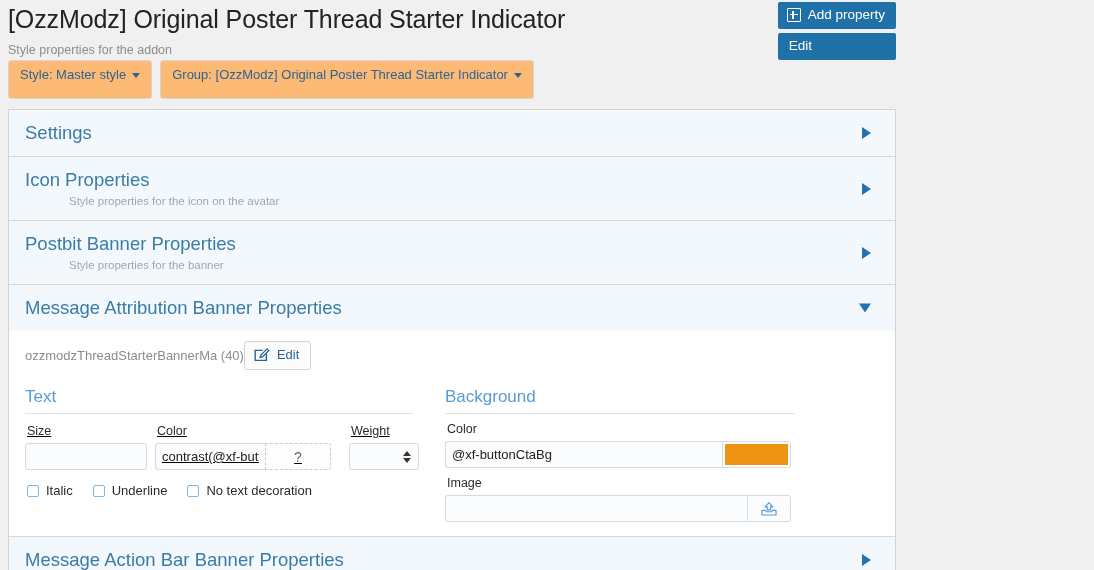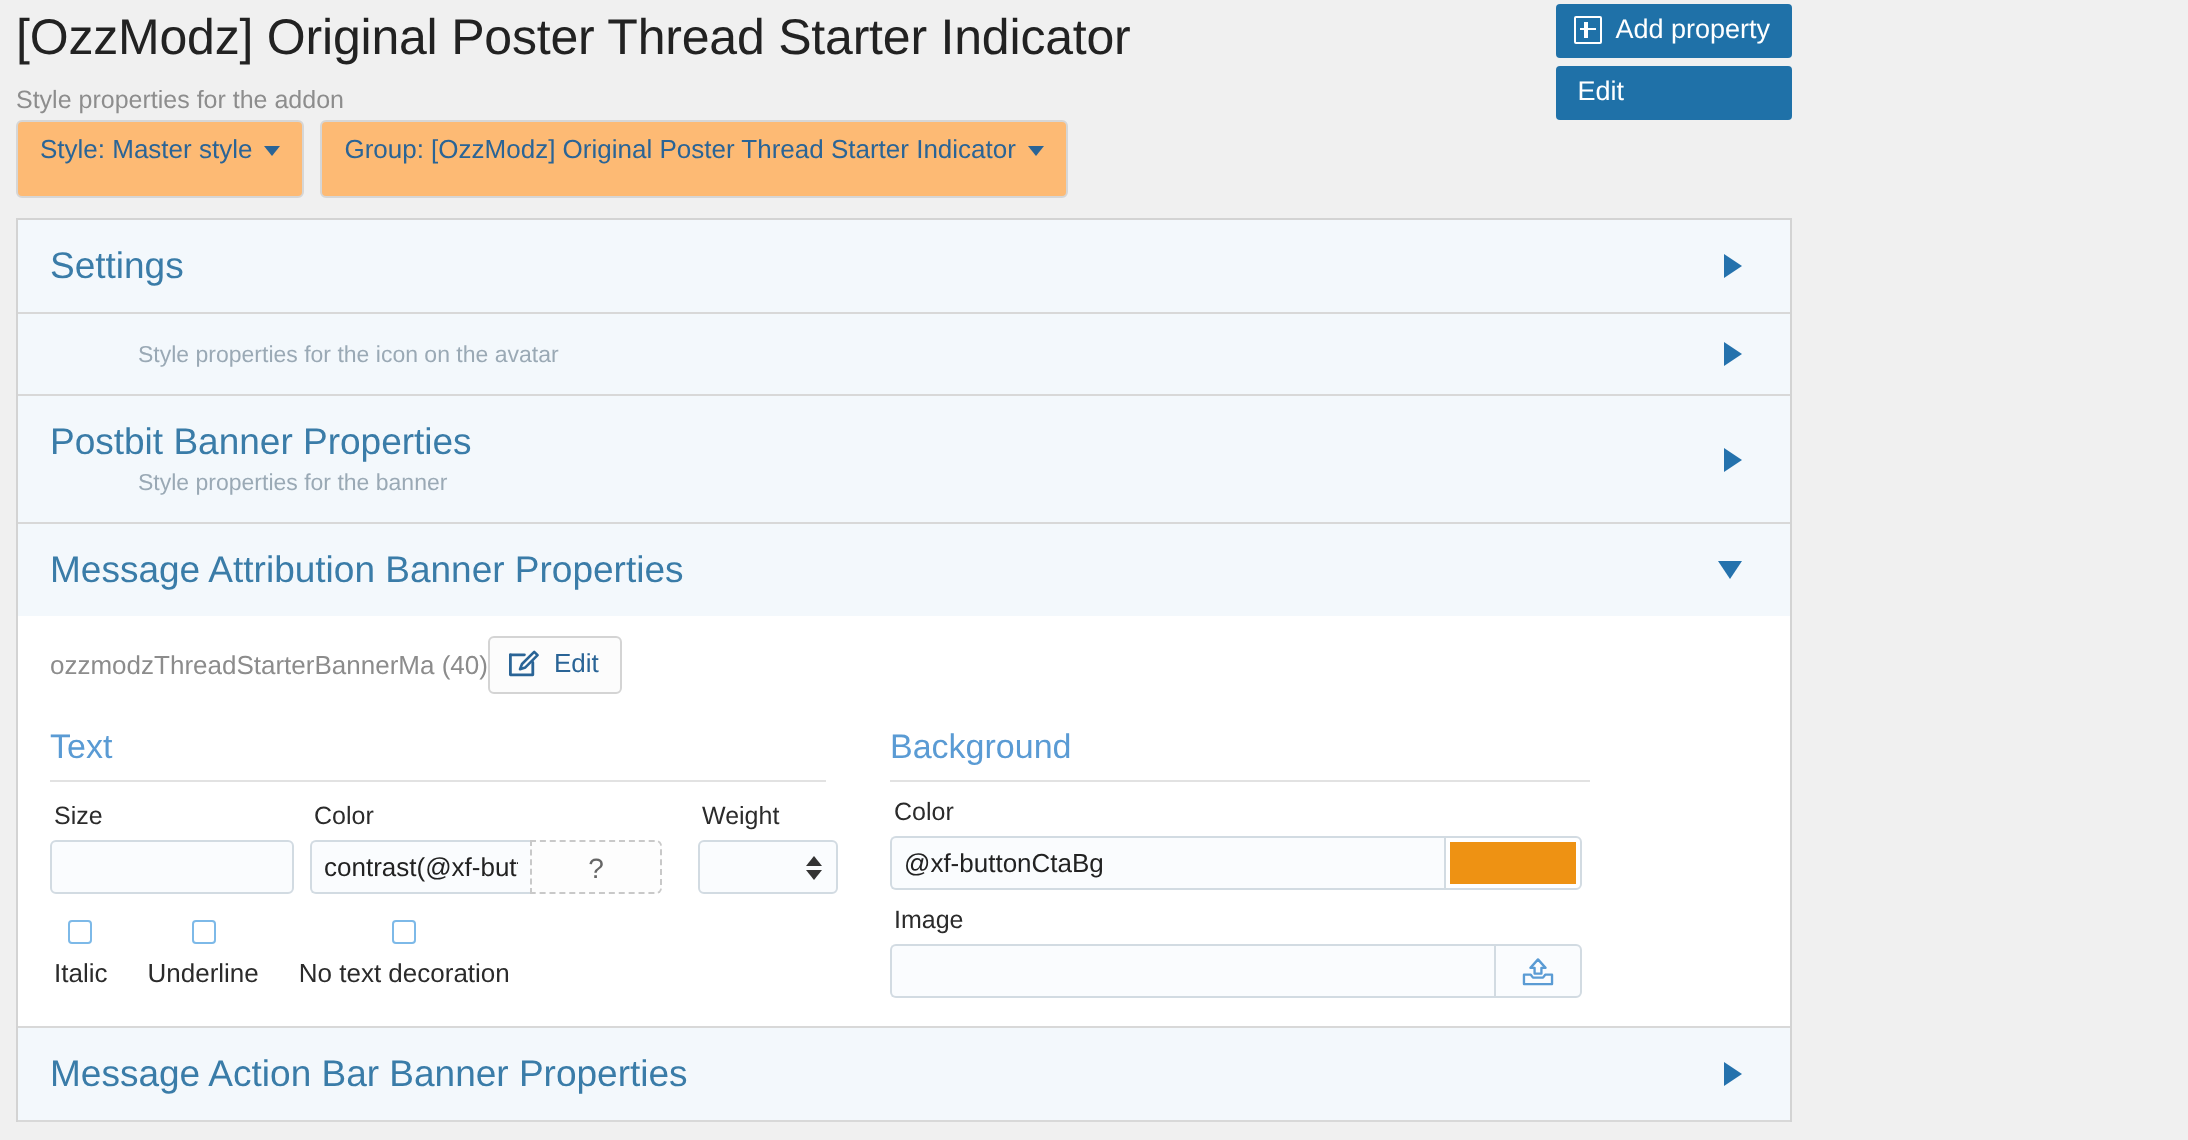--- a/index.html
+++ b/index.html
@@ -196,21 +196,21 @@
     border-bottom: 1px solid #e2e2e2;
     line-height: 21px;
   }
   .field-label {
     font-size: 12.5px;
     color: #2b2b2b;
     margin: 8px 0 4px 2px;
     display: block;
     line-height: 15px;
   }
-  .inputs-row { display: flex; gap: 8px; align-items: flex-end; }
+  .inputs-row { display: flex; gap: 8px; align-items: flex-end; text-decoration: underline; }
 
   .txt-input {
     background: #fafcfe;
     border: 1px solid #d2dbe2;
     border-radius: 3px;
     height: 27px;
     font-size: 13px;
     font-family: "Liberation Sans", sans-serif;
     color: #222;
     padding: 0 6px;
@@ -270,21 +270,20 @@
   .checks-row {
     display: flex;
     gap: 20px;
     margin-top: 13px;
     padding-left: 2px;
   }
   .chk {
     display: flex; align-items: center; gap: 7px;
     font-size: 13px; color: #2b2b2b; cursor: pointer;
     line-height: 16px;
-    flex-direction: column;
   }
   .chk .box {
     width: 12px; height: 12px;
     border: 1.6px solid #7db9e8;
     border-radius: 2px;
     background: #fff;
     flex: 0 0 auto;
   }
 
   
@@ -355,20 +354,21 @@
 
     <div class="section">
       <div class="section-header">
         <div class="sec-title">Settings</div>
         <span class="arrow collapsed"></span>
       </div>
     </div>
 
     <div class="section">
       <div class="section-header">
+        <div class="sec-title">Icon Properties</div>
         <div class="sec-sub">Style properties for the icon on the avatar</div>
         <span class="arrow collapsed"></span>
       </div>
     </div>
 
     <div class="section">
       <div class="section-header">
         <div class="sec-title">Postbit Banner Properties</div>
         <div class="sec-sub">Style properties for the banner</div>
         <span class="arrow collapsed"></span>

